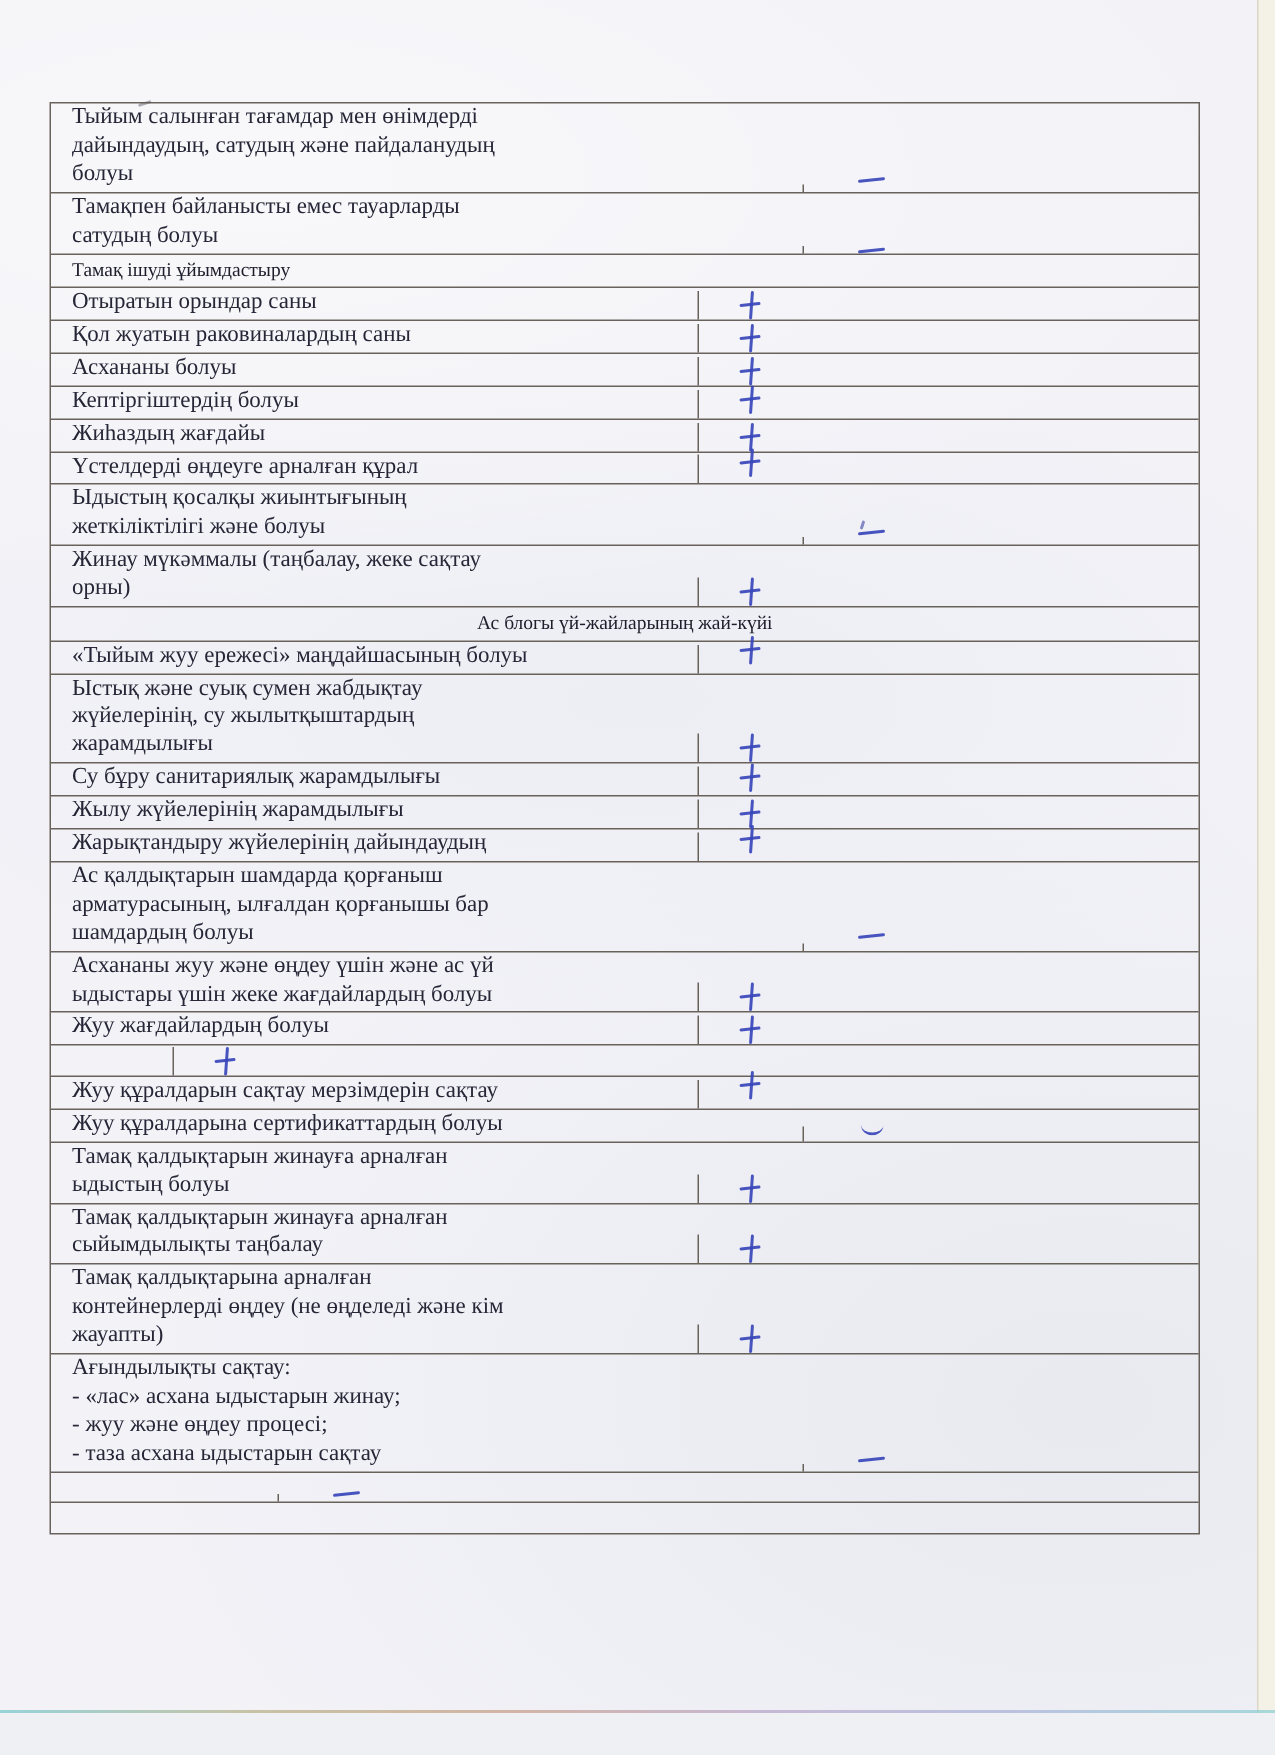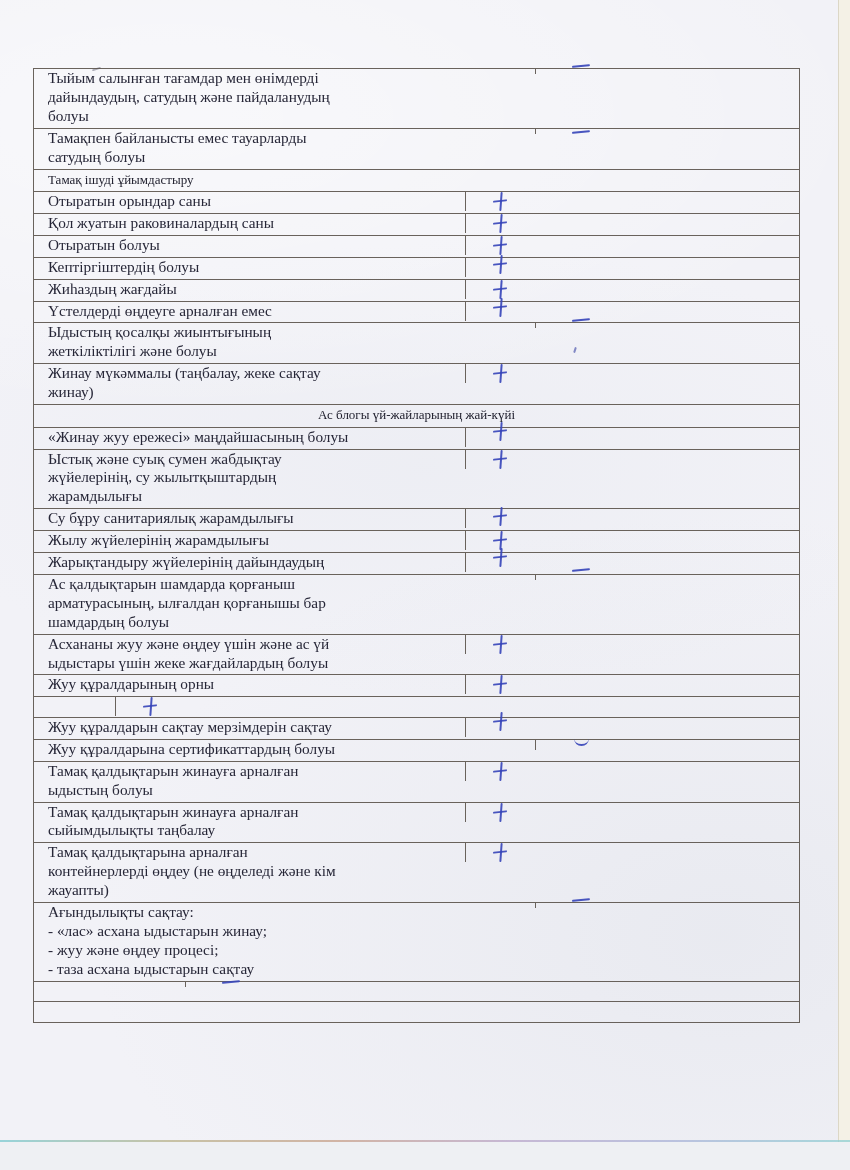--- a/index.html
+++ b/index.html
@@ -35,21 +35,21 @@
   }
 
   .table{
     --line:rgba(90,82,74,0.9);
     --ink:rgba(56,70,186,0.92);
     position:absolute;left:33px;top:68px;width:767px;
     border:1.7px solid var(--line);
     box-sizing:border-box;
     color:#262637;
   }
-  .row{display:flex;align-items:flex-start;border-top:1.5px solid var(--line);min-height:19.5px;}
+  .row{display:flex;align-items:flex-end;border-top:1.5px solid var(--line);min-height:19.5px;}
   .row:first-child{border-top:none;}
   .cell{
     box-sizing:border-box;border-left:1.5px solid var(--line);
     display:flex;align-items:center;justify-content:center;flex:none;
   }
   .c1{
     width:350px;border-left:none;align-items:flex-start;justify-content:flex-start;
     padding:0px 6px 2px 14px;
     font-size:15.3px;line-height:18.9px;white-space:pre-line;
   }
@@ -132,21 +132,21 @@
       <div class="row">
         <div class="cell c1">Қол жуатын раковиналардың саны</div>
         <div class="cell c2"></div>
         <div class="cell c3">
           <span class="mark plus"></span>
         </div>
         <div class="cell c4"></div>
         <div class="cell c5"></div>
       </div>
       <div class="row">
-        <div class="cell c1">Отыратын болуы</div>
+        <div class="cell c1">Асхананы болуы</div>
         <div class="cell c2"></div>
         <div class="cell c3">
           <span class="mark plus"></span>
         </div>
         <div class="cell c4"></div>
         <div class="cell c5"></div>
       </div>
       <div class="row">
         <div class="cell c1">Кептіргіштердің болуы</div>
         <div class="cell c2"></div>
@@ -159,53 +159,53 @@
       <div class="row">
         <div class="cell c1">Жиһаздың жағдайы</div>
         <div class="cell c2"></div>
         <div class="cell c3">
           <span class="mark plus"></span>
         </div>
         <div class="cell c4"></div>
         <div class="cell c5"></div>
       </div>
       <div class="row">
-        <div class="cell c1">Үстелдерді өңдеуге арналған емес</div>
+        <div class="cell c1">Үстелдерді өңдеуге арналған құрал</div>
         <div class="cell c2"></div>
         <div class="cell c3">
           <span class="mark plus" style="transform: translateY(-4px);"></span>
         </div>
         <div class="cell c4"></div>
         <div class="cell c5"></div>
       </div>
       <div class="row">
         <div class="cell c1">Ыдыстың қосалқы жиынтығының
 жеткіліктілігі және болуы</div>
         <div class="cell c2"></div>
         <div class="cell c3"></div>
         <div class="cell c4">
           <span class="mark minus" style="transform: translateY(-6px);"></span>
         </div>
         <div class="cell c5"></div>
       </div>
       <div class="row">
         <div class="cell c1">Жинау мүкәммалы (таңбалау, жеке сақтау
-жинау)</div>
+орны)</div>
         <div class="cell c2"></div>
         <div class="cell c3">
           <span class="mark plus"></span>
         </div>
         <div class="cell c4"></div>
         <div class="cell c5"></div>
       </div>
       <div class="row">
         <div class="section-cell center">Ас блогы үй-жайларының жай-күйі</div>
       </div>
       <div class="row">
-        <div class="cell c1">«Жинау жуу ережесі» маңдайшасының болуы</div>
+        <div class="cell c1">«Тыйым жуу ережесі» маңдайшасының болуы</div>
         <div class="cell c2"></div>
         <div class="cell c3">
           <span class="mark plus" style="transform: translateY(-6px);"></span>
         </div>
         <div class="cell c4"></div>
         <div class="cell c5"></div>
       </div>
       <div class="row">
         <div class="cell c1">Ыстық және суық сумен жабдықтау
 жүйелерінің, су жылытқыштардың
@@ -259,21 +259,21 @@
         <div class="cell c1">Асхананы жуу және өңдеу үшін және ас үй
 ыдыстары үшін жеке жағдайлардың болуы</div>
         <div class="cell c2"></div>
         <div class="cell c3">
           <span class="mark plus"></span>
         </div>
         <div class="cell c4"></div>
         <div class="cell c5"></div>
       </div>
       <div class="row">
-        <div class="cell c1">Жуу құралдарының орны</div>
+        <div class="cell c1">Жуу жағдайлардың болуы</div>
         <div class="cell c2"></div>
         <div class="cell c3">
           <span class="mark plus"></span>
         </div>
         <div class="cell c4"></div>
         <div class="cell c5"></div>
       </div>
       <div class="row">
         <div class="cell c2"></div>
         <div class="cell c3">

